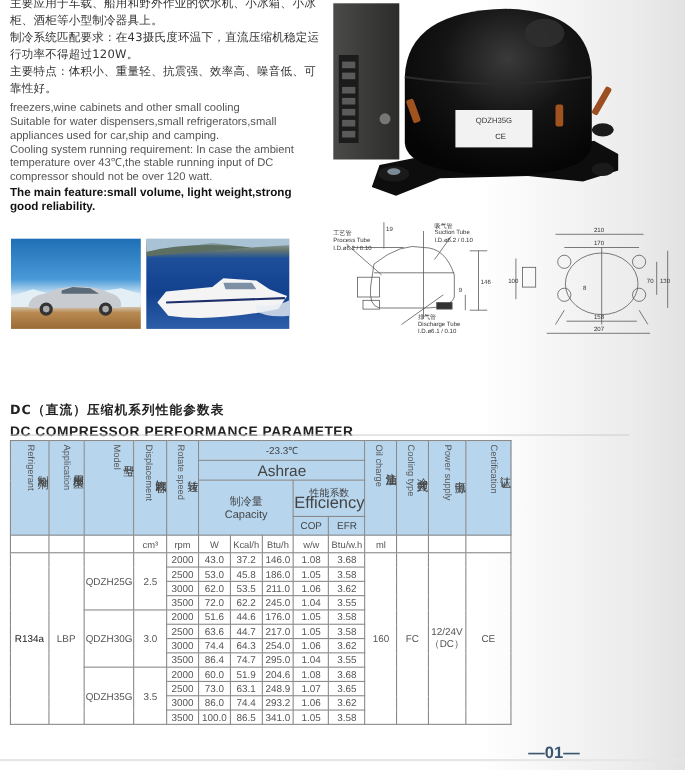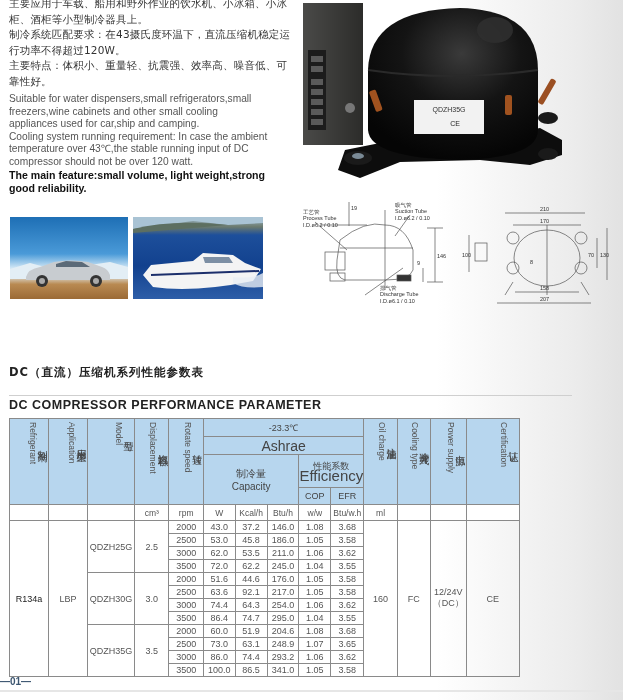--- a/index.html
+++ b/index.html
@@ -24,58 +24,58 @@
   }
   .photo {
     position: absolute; top: 217px; height: 82px; overflow: hidden;
   }
   .photo-car { left: 10px; width: 118px; background: linear-gradient(180deg, #1e6fb5 0%, #4a9ad8 45%, #cfe6f5 62%, #e6f1f7 70%, #b98a52 82%, #9b6a35 100%); }
   .photo-boat { left: 133px; width: 130px; background: linear-gradient(180deg, #9db7c9 0%, #6b7a6e 12%, #1d4f9b 22%, #12418e 60%, #2d5ea8 100%); }
   .drawings { position: absolute; left: 285px; top: 200px; width: 330px; height: 120px; }
 
   .title-block { position: absolute; left: 9px; top: 365px; }
   .title-cn { font-size: 11.5px; font-weight: bold; color: #222; letter-spacing: 1px; }
-  .title-en { font-family: "Liberation Sans", sans-serif; font-size: 12.5px; font-weight: bold; color: #222; letter-spacing: 0.5px; margin-top: 18px; }
+  .title-en { font-family: "Liberation Sans", sans-serif; font-size: 12.5px; font-weight: bold; color: #222; letter-spacing: 0.5px; margin-top: 5px; }
 
   table.perf {
-    position: absolute; left: 9px; top: 418px; width: 511px;
+    position: absolute; left: 9px; top: 400px; width: 456px;
     border-collapse: collapse; font-family: "Liberation Sans", sans-serif;
     font-size: 9px; color: #555; padding-left: 13px;
   }
   table.perf td, table.perf th { border: 1px solid #8a8a8a; text-align: center; font-weight: normal; padding: 0; }
   table.perf thead th { background: #b7d6ee; color: #444; }
   table.perf thead tr.units td { background: #fff; height: 16px; font-size: 8.5px; margin-top: 12px; }
   table.perf tbody td { height: 13px; font-size: 9px; }
   table.perf .vhead { height: 86px; vertical-align: top; padding-top: 3px; }
   .vcn { writing-mode: vertical-rl; font-size: 10px; line-height: 11px; color: #444; letter-spacing: 1px; }
   .ven { writing-mode: vertical-rl; font-size: 8.5px; line-height: 9px; color: #555; }
   .vpair { display: flex; flex-direction: row-reverse; gap: 0; }
   .boldcell { font-weight: bold; color: #222; }
   .page-num {
-    position: absolute; left: 0; width: 527px; top: 676px; text-align: left;
-    font-family: "Liberation Sans", sans-serif; font-size: 10px; font-weight: bold; color: #3b5570;
+    position: absolute; left: 0; width: 527px; top: 676px; text-align: right;
+    font-family: "Liberation Sans", sans-serif; font-size: 15px; font-weight: bold; color: #3b5570;
   }
   .footer-line { position: absolute; left: 0; top: 690px; width: 623px; height: 2px; background: #e6e6e6; }
   .divider { position: absolute; left: 9px; top: 395px; width: 563px; height: 1px; background: #cfcfcf; }
 </style>
 </head>
 <body>
 
 <div class="intro">
   <div class="cn">
     <div>主要应用于车载、船用和野外作业的饮水机、小冰箱、小冰</div>
     <div>柜、酒柜等小型制冷器具上。</div>
     <div>制冷系统匹配要求：在43摄氏度环温下，直流压缩机稳定运</div>
     <div>行功率不得超过120W。</div>
     <div>主要特点：体积小、重量轻、抗震强、效率高、噪音低、可</div>
     <div>靠性好。</div>
   </div>
   <div class="en">
+    <p>freezers,wine cabinets and other small cooling</p>
     <p>Suitable for water dispensers,small refrigerators,small</p>
-    <p>freezers,wine cabinets and other small cooling</p>
     <p>appliances used for car,ship and camping.</p>
     <p>Cooling system running requirement: In case the ambient</p>
     <p>temperature over 43℃,the stable running input of DC</p>
     <p>compressor should not be over 120 watt.</p>
   </div>
   <div class="feature">
     <div>The main feature:small volume, light weight,strong</div>
     <div>good reliability.</div>
   </div>
 </div>
@@ -372,21 +372,21 @@
       <td>2000</td>
       <td>51.6</td>
       <td>44.6</td>
       <td>176.0</td>
       <td>1.05</td>
       <td>3.58</td>
     </tr>
     <tr>
       <td>2500</td>
       <td>63.6</td>
-      <td>92.1</td>
+      <td>44.7</td>
       <td>217.0</td>
       <td>1.05</td>
       <td>3.58</td>
     </tr>
     <tr>
       <td>3000</td>
       <td>74.4</td>
       <td>64.3</td>
       <td>254.0</td>
       <td>1.06</td>

